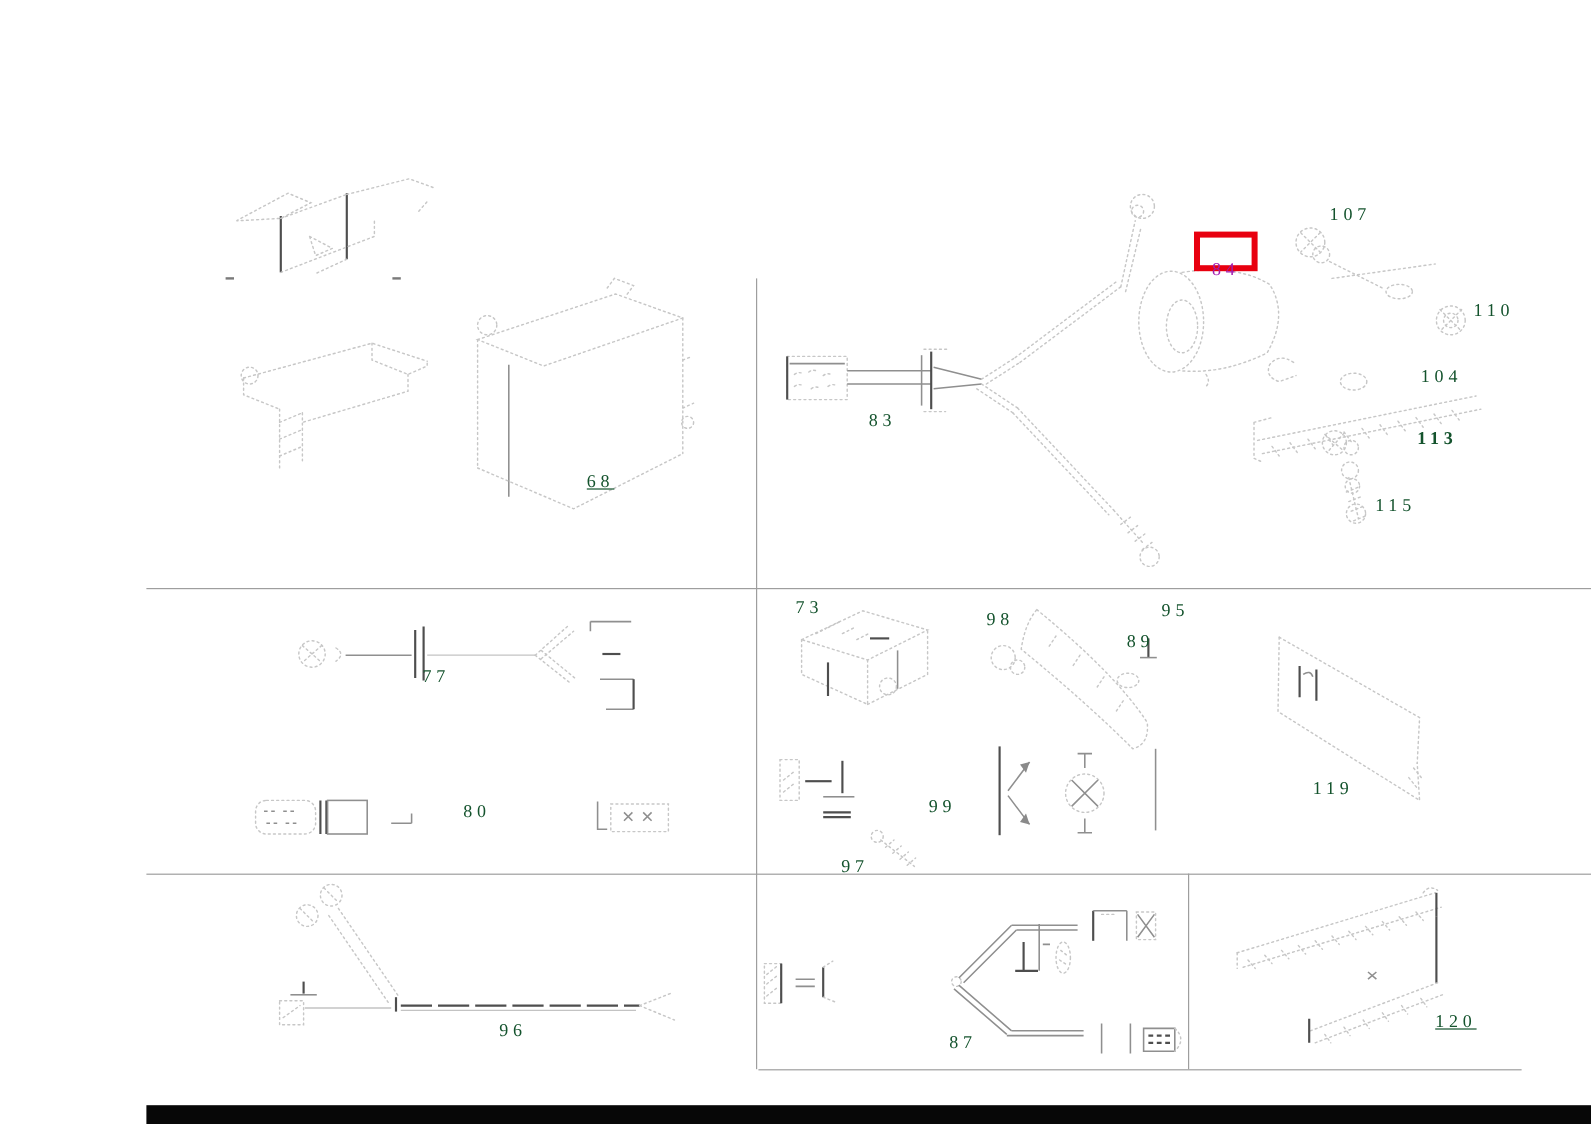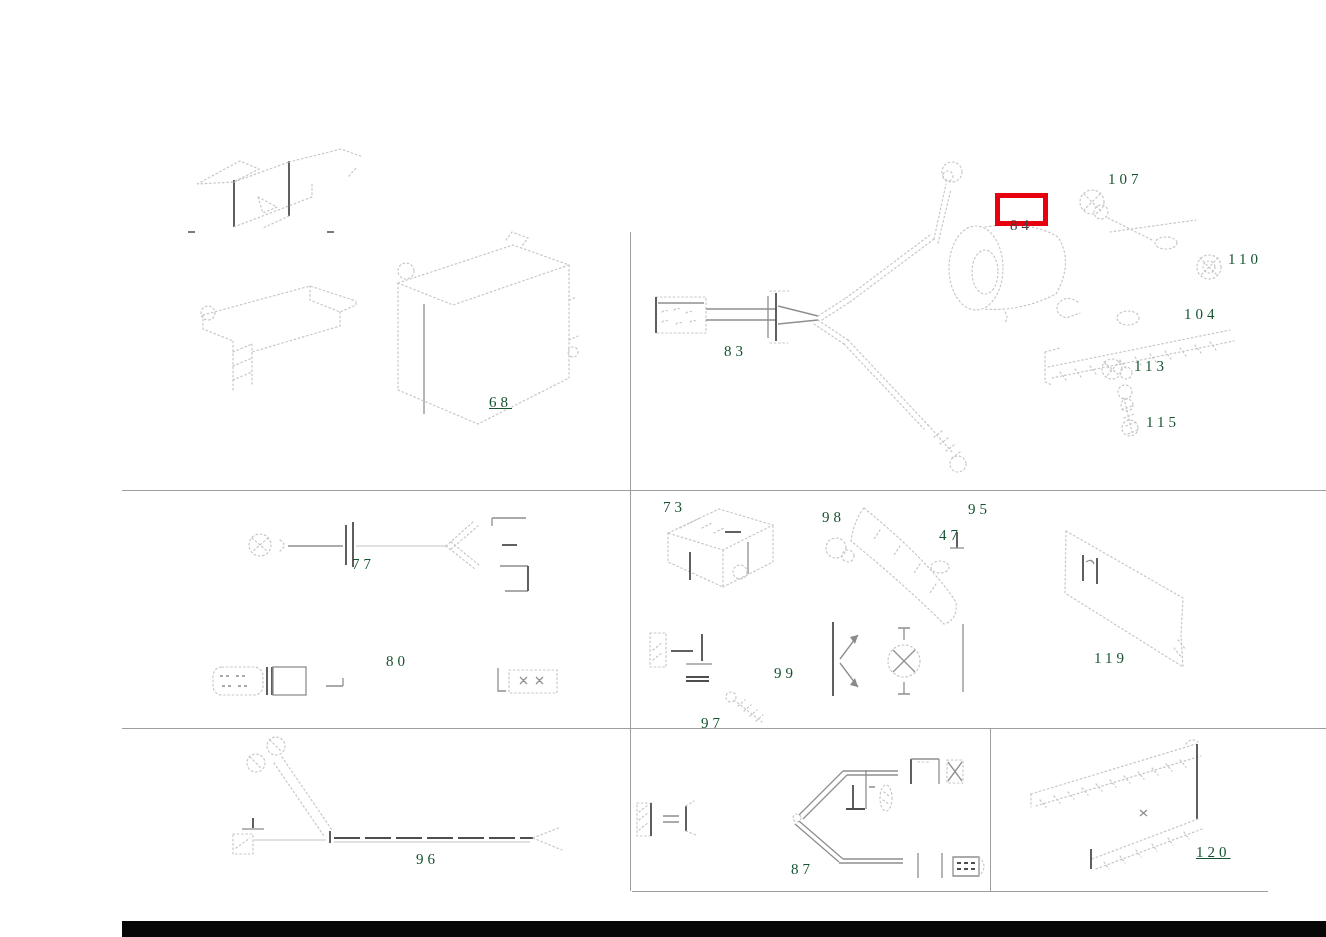--- a/index.html
+++ b/index.html
@@ -9,21 +9,21 @@
   .dot{stroke:#c7c7c7;fill:none;stroke-width:1.2;stroke-dasharray:1.6 2.7;stroke-linecap:round;}
   .lt {stroke:#c3c3c3;fill:none;stroke-width:1.1;}
   .md {stroke:#8f8f8f;fill:none;stroke-width:1.3;}
   .dk {stroke:#4e4e4e;fill:none;stroke-width:1.8;}
   .plabel{position:absolute;font-size:15px;color:#14532d;letter-spacing:4px;white-space:nowrap;
           font-family:"Liberation Serif", serif;cursor:pointer;}
   .divider{position:absolute;background:#9e9e9e;}
   .tick{position:absolute;background:#7a7a7a;}
   .hl{position:absolute;left:995px;top:193px;width:53px;height:33px;border:5px solid #e8000f;
       box-sizing:border-box;display:flex;align-items:center;justify-content:center;cursor:pointer;}
-  .hl .plabel{position:static;color:#404040;margin-top:32px;}
+  .hl .plabel{position:static;color:#a21caf;margin-top:32px;}
   .footerbar{position:absolute;left:122px;top:921px;width:1204px;height:16px;background:#070707;}
 </style>
 </head>
 <body>
 
 <div class="page">
 
   <svg class="art" width="1326" height="937" viewBox="0 0 1326 937">
 
     <g>
@@ -268,29 +268,29 @@
   <div class="divider" style="left:630px;top:232px;width:1px;height:659px;"></div>
   <div class="divider" style="left:990px;top:728px;width:1px;height:163px;"></div>
   <div class="tick" style="left:188px;top:231px;width:7px;height:2px;"></div>
   <div class="tick" style="left:327px;top:231px;width:7px;height:2px;"></div>
 
   <div class="plabel" style="left:489px;top:394px;text-decoration:underline;">68</div>
   <div class="plabel" style="left:724px;top:343px;">83</div>
   <div class="plabel" style="left:1108px;top:171px;">107</div>
   <div class="plabel" style="left:1228px;top:251px;">110</div>
   <div class="plabel" style="left:1184px;top:306px;text-align:right;">104</div>
-  <div class="plabel" style="left:1134px;top:358px;">113</div>
+  <div class="plabel" style="left:1181px;top:358px;font-weight:bold;">113</div>
   <div class="plabel" style="left:1146px;top:414px;">115</div>
   <div class="plabel" style="left:352px;top:556px;">77</div>
-  <div class="plabel" style="left:386px;top:653px;">80</div>
+  <div class="plabel" style="left:386px;top:669px;">80</div>
   <div class="plabel" style="left:416px;top:851px;">96</div>
   <div class="plabel" style="left:663px;top:499px;">73</div>
   <div class="plabel" style="left:822px;top:509px;">98</div>
   <div class="plabel" style="left:968px;top:501px;">95</div>
-  <div class="plabel" style="left:939px;top:527px;">47</div>
+  <div class="plabel" style="left:939px;top:527px;">89</div>
   <div class="plabel" style="left:774px;top:665px;">99</div>
   <div class="plabel" style="left:701px;top:691px;margin-top:24px;">97</div>
   <div class="plabel" style="left:1094px;top:650px;">119</div>
   <div class="plabel" style="left:791px;top:861px;">87</div>
   <div class="plabel" style="left:1196px;top:844px;text-decoration:underline;">120</div>
 
   <div class="hl">
     <span class="plabel">84</span>
   </div>
 

